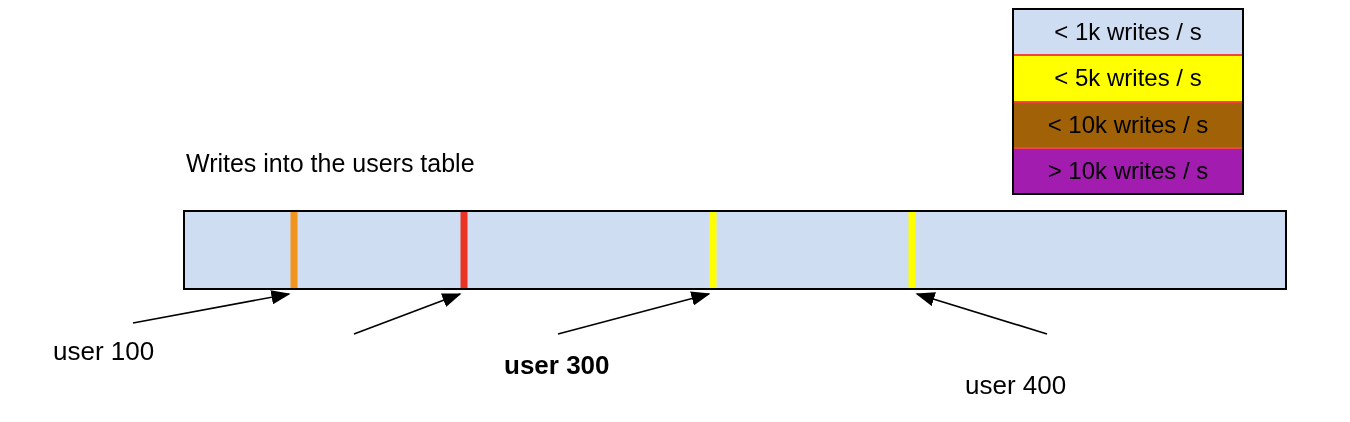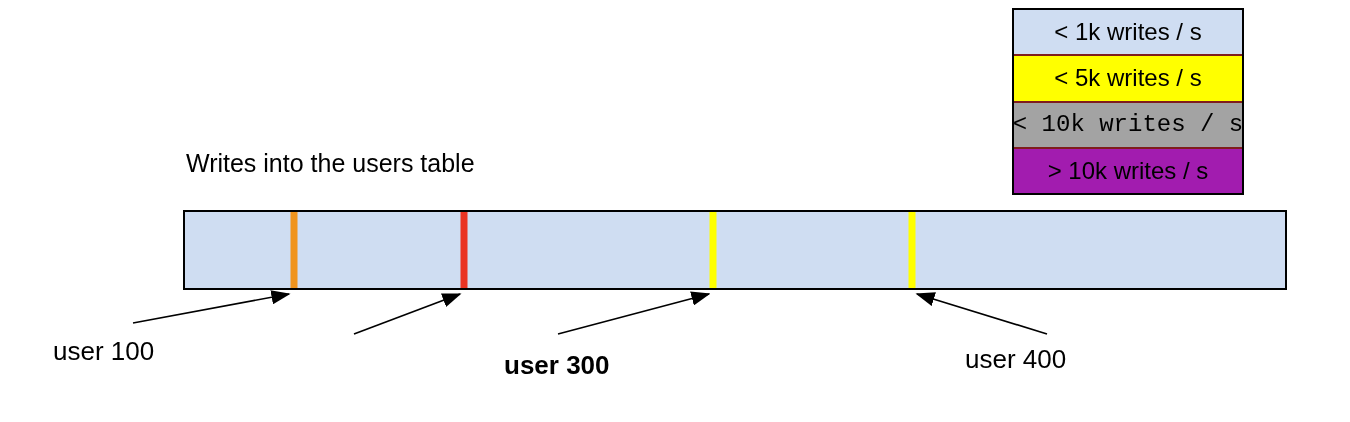--- a/index.html
+++ b/index.html
@@ -35,21 +35,21 @@
     justify-content: space-between;
   }
   .legend-row {
     flex: 1;
     display: flex;
     align-items: center;
     justify-content: center;
     font-size: 24px;
     white-space: nowrap;
   }
-  .legend-row + .legend-row { border-top: 2px solid #7f1d1d; }
+  .legend-row + .legend-row { border-top: 2px solid #ef4444; }
 
   
   .bar {
     position: absolute;
     left: 183px;
     top: 210px;
     width: 1100px;
     height: 76px;
     border: 2px solid #000000;
   }
@@ -73,33 +73,33 @@
 
   
   .callout {
     position: absolute;
     font-size: 26px;
     white-space: nowrap;
   }
   .callout-user-100 { left: 53px;  top: 336px; }
   .callout-user-200 { left: 273px; top: 352px; }
   .callout-user-300 { left: 504px; top: 350px; font-weight: bold; }
-  .callout-user-400 { left: 965px; top: 344px; }
+  .callout-user-400 { left: 965px; top: 370px; }
 </style>
 </head>
 <body>
 
 <div class="canvas">
 
   <div class="title">Writes into the users table</div>
 
   <div class="legend">
     <div class="legend-row" style="background-color: rgb(207, 221, 242);">&lt; 1k writes / s</div>
     <div class="legend-row" style="background-color: rgb(255, 255, 0);">&lt; 5k writes / s</div>
-    <div class="legend-row" style="background-color: #a3a3a3; font-family: Liberation Mono, monospace;">&lt; 10k writes / s</div>
+    <div class="legend-row" style="background-color: #a16207;">&lt; 10k writes / s</div>
     <div class="legend-row" style="background-color: #a21caf;">&gt; 10k writes / s</div>
   </div>
 
   <div class="bar" style="background-color: rgb(207, 221, 242);">
     <div class="marker" style="background-color: rgb(240, 148, 30); left: 9.9%;"></div>
     <div class="marker" style="background-color: rgb(234, 51, 35); left: 25.4%;"></div>
     <div class="marker" style="background-color: rgb(255, 255, 0); left: 48%;"></div>
     <div class="marker" style="background-color: rgb(255, 255, 0); left: 66.1%;"></div>
   </div>
 

